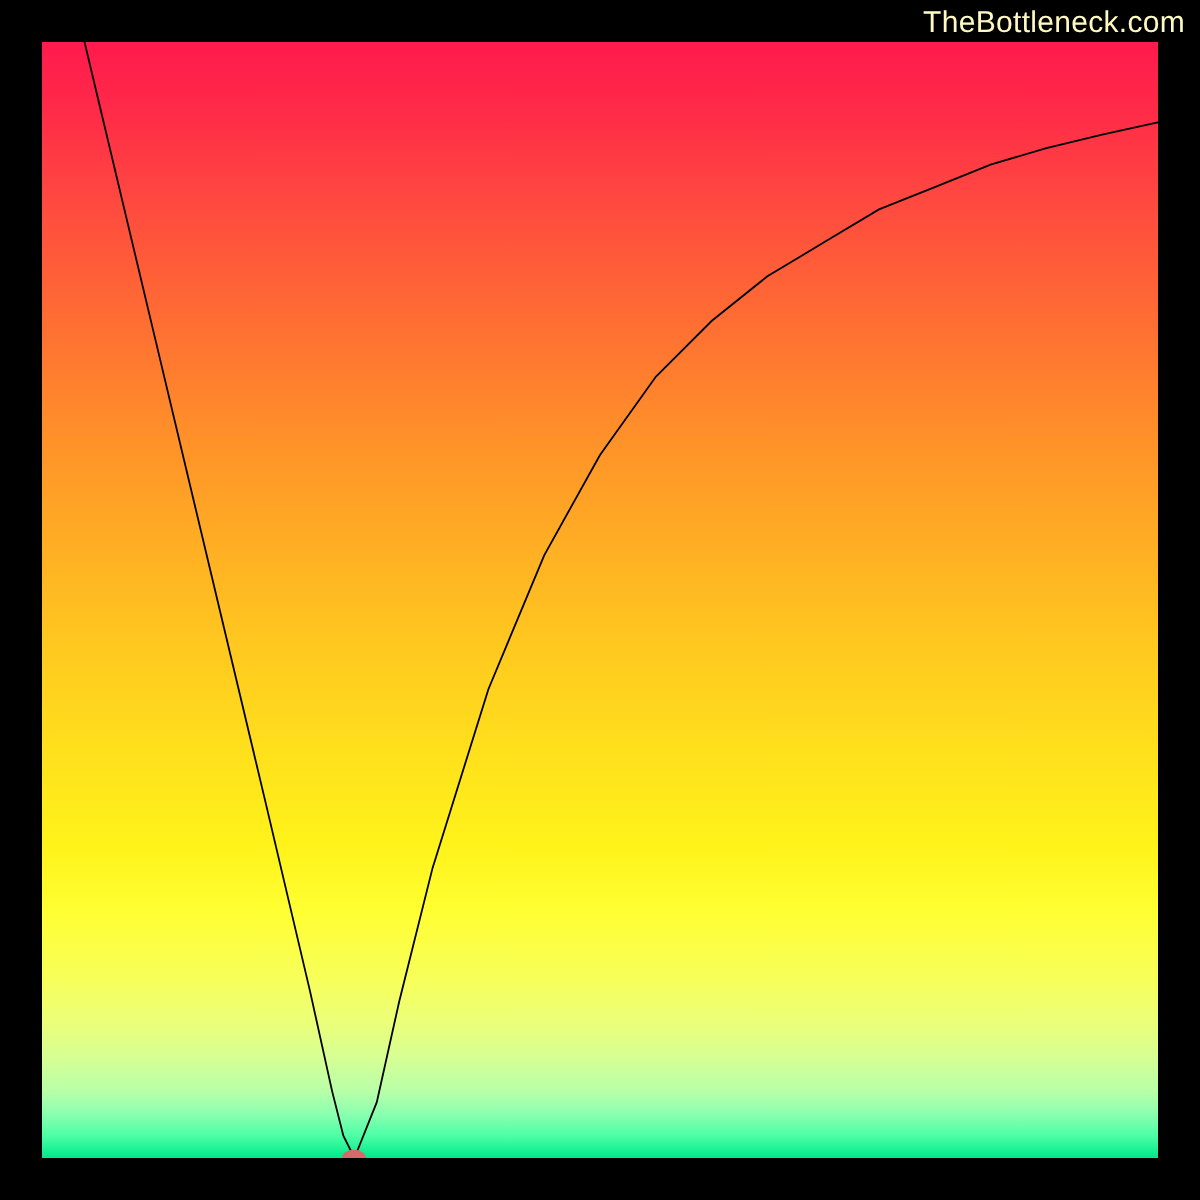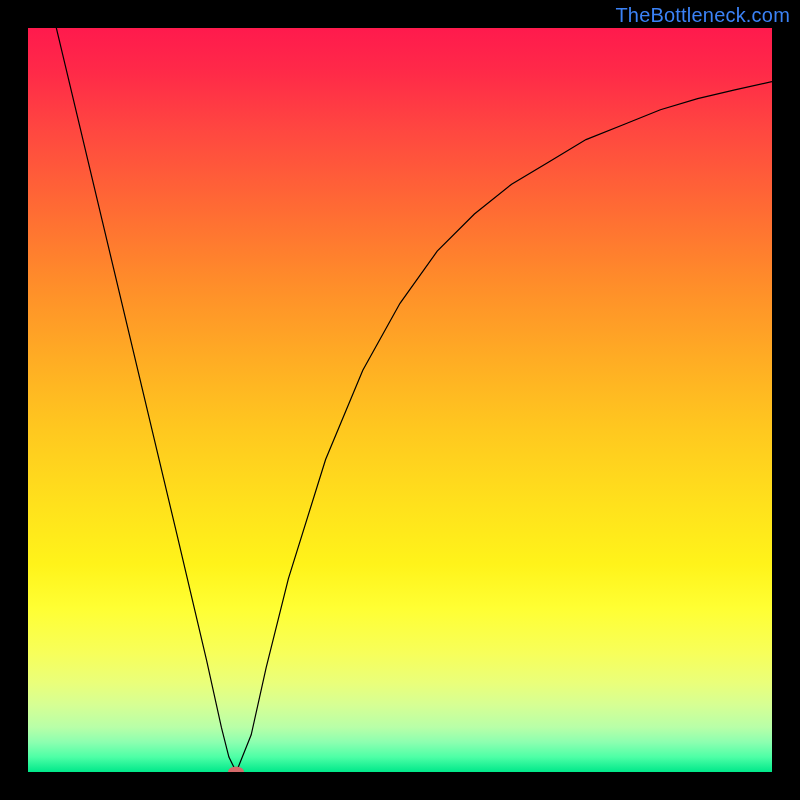--- a/index.html
+++ b/index.html
@@ -63,21 +63,21 @@
     width: 16px;
     height: 11px;
     border-radius: 50%;
     background: #d46a6a;
     transform: translate(-50%, -50%);
   }
   .brand {
     position: absolute;
     top: 4px;
     right: 10px;
-    color: #3b82f6;
+    color: #fef9c3;
     font-size: 20px;
     font-weight: 500;
     letter-spacing: 0.2px;
   }
 </style>
 </head>
 <body>
 
 <div class="frame">
   <div class="plot">

